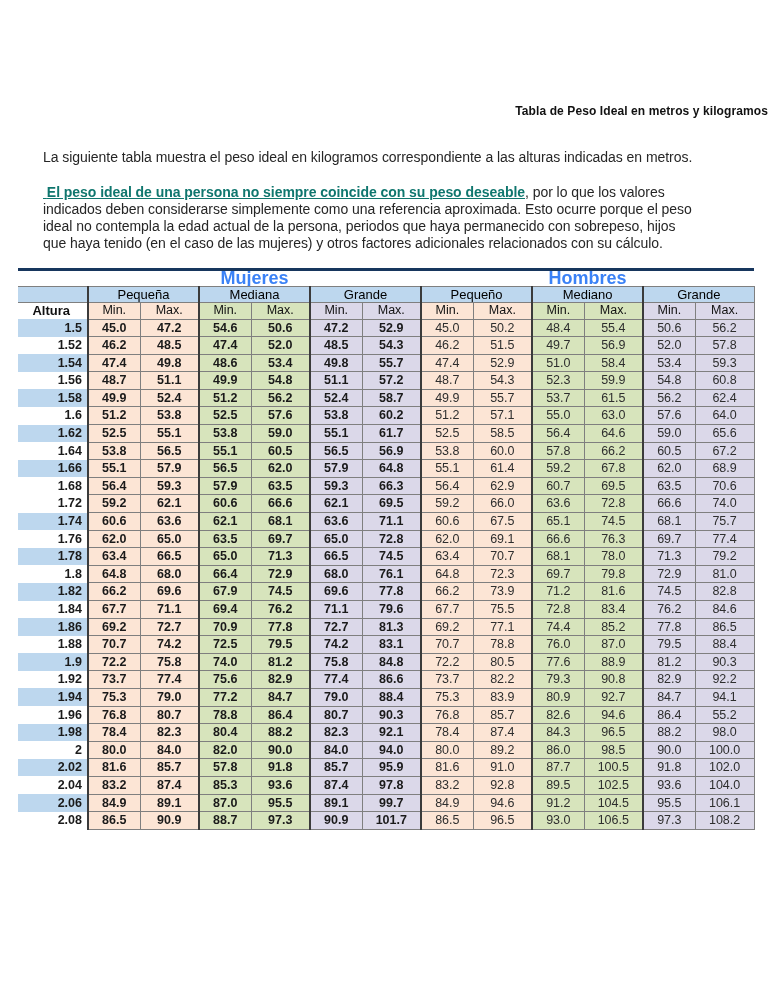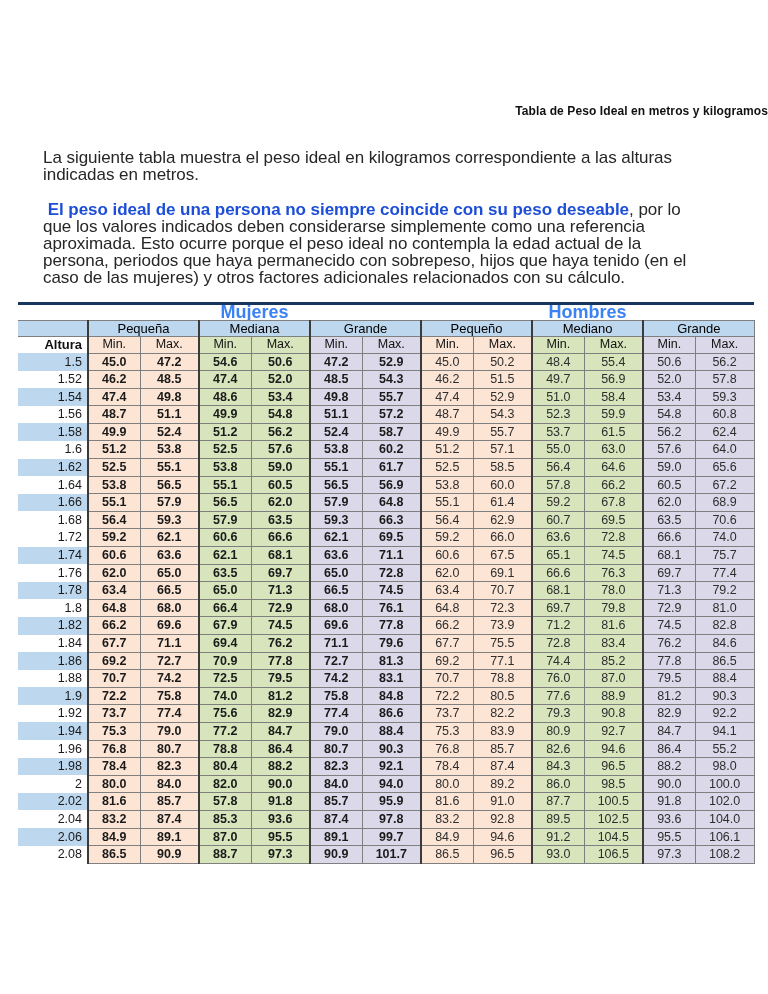--- a/index.html
+++ b/index.html
@@ -9,55 +9,55 @@
   html,body{margin:0;padding:0;}
   body{
     width:768px;height:994px;overflow:hidden;background:#ffffff;
     font-family:"Liberation Sans", sans-serif;color:var(--ink);
   }
   .title{
     padding-top:104px;text-align:right;font-size:12px;font-weight:700;
     color:#111;letter-spacing:0.1px;
   }
   .para{
-    margin:0 66px 0 43px;font-size:17px;line-height:17px;color:#262626;
+    margin:0 66px 0 43px;font-size:14px;line-height:17px;color:#262626;
     letter-spacing:-0.05px;
   }
   .para.first{margin-top:31px;}
   .para.second{margin-top:18px;white-space:pre-wrap;}
-  .para b{color:#1d4ed8;}
+  .para b{color:#0f766e;text-decoration:underline;}
   table.peso{
     margin:16px 16px 0 18px;width:734px;border-collapse:collapse;table-layout:fixed;
     border-top:3px solid var(--navy);
   }
   table.peso th, table.peso td{
     padding:0;text-align:center;font-weight:400;font-size:12.5px;
     height:16.6px;line-height:16.6px;overflow:hidden;white-space:nowrap;
   }
   tr.gender-row th, tr.gender-row td{
     border:none;background:#fff;font-weight:700;font-size:18px;color:#3b82f6;
     height:15px;line-height:15px;
   }
   tr.frame-row th, tr.frame-row td{
     border:1px solid var(--grid);background:var(--blue);font-size:13px;color:#000000;
     height:15px;line-height:15px;
   }
   tr.frame-row td.corner{border-left:none;}
   tr.mm-row th{border:1px solid var(--grid);color:#111;height:15.5px;line-height:15.5px;}
   tr.mm-row th.altura-h{
-    border:none;background:#fff;font-weight:700;text-align:right;padding-right:5px;font-size:13px;
+    border:none;background:#fff;font-weight:700;text-align:right;padding-right:17px;font-size:13px;
   }
   .peach{background:var(--peach);}
   .green{background:var(--green);}
   .lav{background:var(--lav);}
   .gstart{border-left:2px solid var(--griddark) !important;}
   tbody td{border:1px solid var(--grid);color:var(--ink2);}
   tbody td.mujeres{font-weight:700;color:var(--ink);}
   tbody td.altura{
-    border:none;background:#ffffff;font-weight:400;text-align:right;
+    border:none;background:#ffffff;font-weight:700;text-align:right;
     padding-right:5px;color:var(--ink);font-size:12.5px;
   }
   tbody tr.alt td.altura{background:var(--blue);}
 </style>
 </head>
 <body>
 
 <div>
 
   <div class="title">Tabla de Peso Ideal en metros y kilogramos</div>

